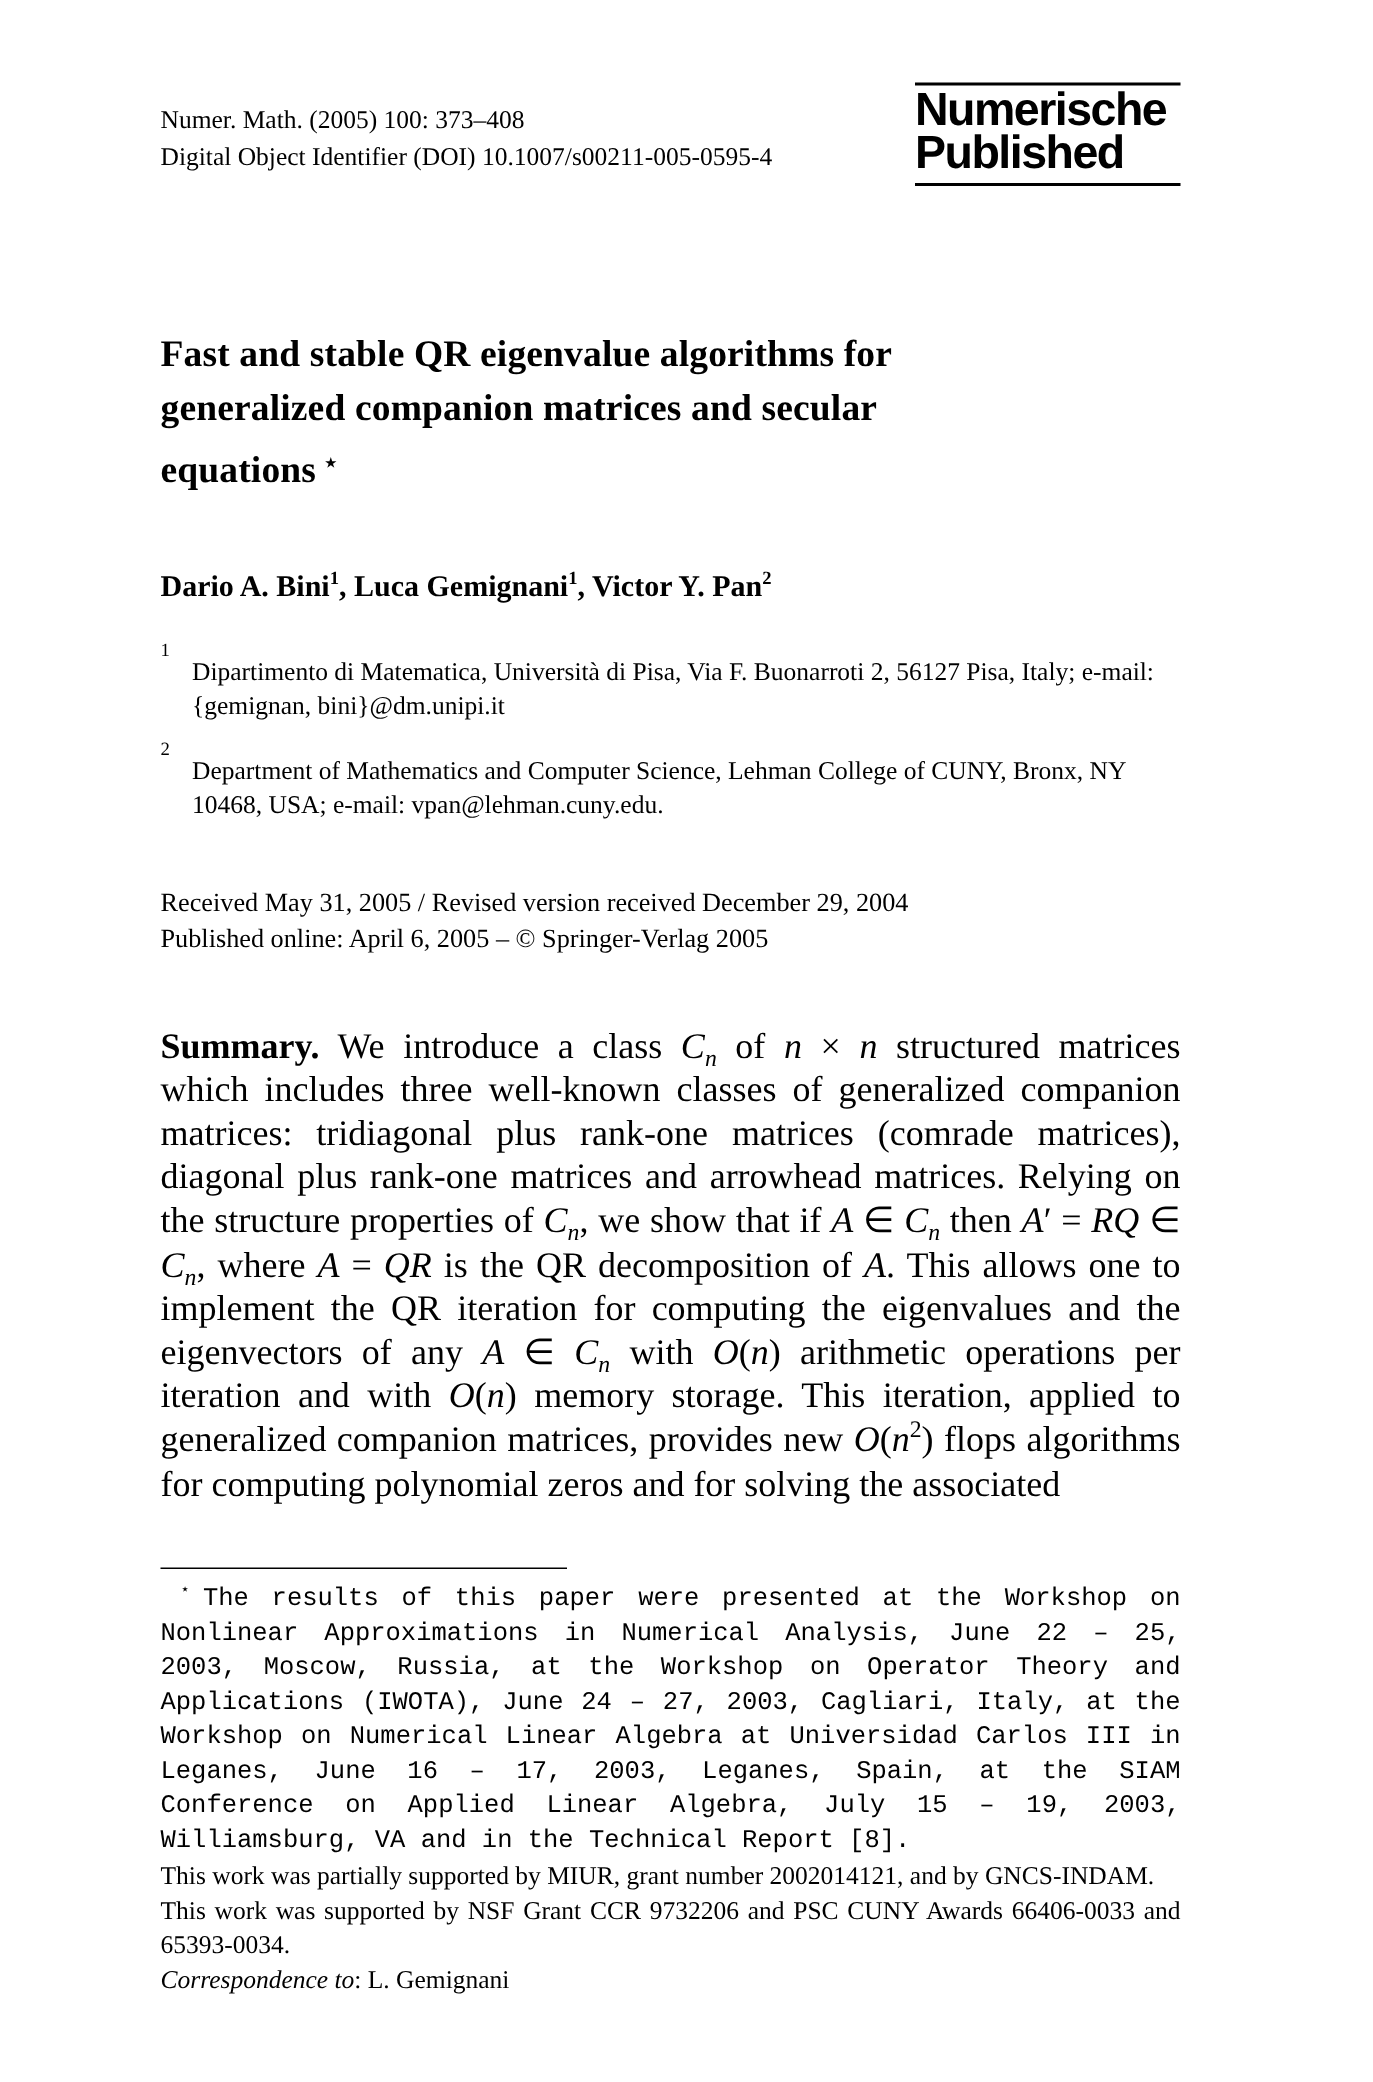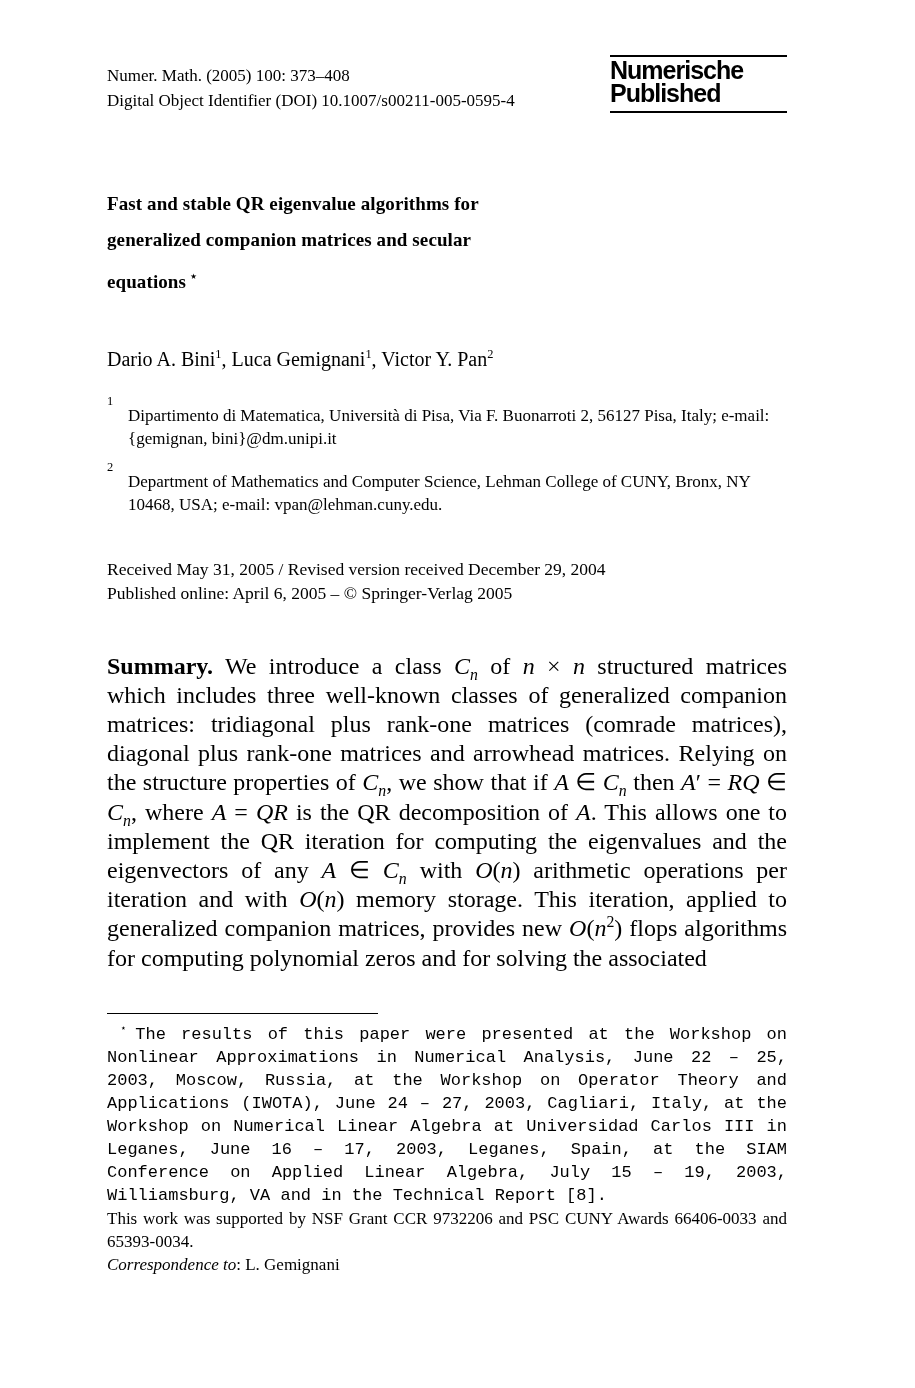--- a/index.html
+++ b/index.html
@@ -10,49 +10,49 @@
     font-family: "Liberation Serif", serif;
     color: #000000;
     overflow: hidden;
   }
   .page {
     position: absolute; inset: 0;
     padding: 55px 128px 40px 107px;
   }
 
   
-  .header { display: flex; justify-content: space-between; align-items: flex-end; }
+  .header { display: flex; justify-content: space-between; align-items: center; }
   .header-left { font-size: 17px; line-height: 25px; padding-top: 6px; }
   .journal-logo {
     width: 177px;
     border-top: 2px solid #000;
     border-bottom: 2px solid #000;
     padding: 2px 0 5px 0;
     font-family: "Liberation Sans", sans-serif;
     font-weight: 700;
-    font-size: 25px;
+    font-size: 31px;
     line-height: 0.93;
     letter-spacing: -1px;
   }
 
   
   .title {
-    margin-top: 73px;
-    font-size: 19px;
+    margin-top: 95px;
+    font-size: 25px;
     font-weight: 700;
     line-height: 36px;
     letter-spacing: 0.1px;
   }
   .title sup.title-star, .title .title-star { font-size: 60%; vertical-align: 8px; font-weight: 700; }
 
   
   .authors {
     margin-top: 48px;
     font-size: 20px;
-    font-weight: 400;
+    font-weight: 700;
   }
   .authors sup { font-size: 62%; line-height: 0; }
 
   
   .affiliations { margin-top: 17px; font-size: 17px; line-height: 23.5px; }
   .affil { display: flex; margin-bottom: 3px; }
   .affil-num { flex: 0 0 21px; font-size: 12.5px; padding-top: 2px; }
   .affil-text { flex: 1; margin-top: 16px; }
 
   
@@ -120,17 +120,18 @@
     <div>Received May 31, 2005 / Revised version received December 29, 2004</div>
     <div>Published online: April 6, 2005 – © Springer-Verlag 2005</div>
   </div>
 
   <p class="summary"><b>Summary.</b> We introduce a class <i>C</i><sub><i>n</i></sub> of <i>n</i> × <i>n</i> structured matrices which includes three well-known classes of generalized companion matrices: tridiagonal plus rank-one matrices (comrade matrices), diagonal plus rank-one matrices and arrowhead matrices. Relying on the structure properties of <i>C</i><sub><i>n</i></sub>, we show that if <i>A</i> ∈ <i>C</i><sub><i>n</i></sub> then <i>A</i>′ = <i>RQ</i> ∈ <i>C</i><sub><i>n</i></sub>, where <i>A</i> = <i>QR</i> is the QR decomposition of <i>A</i>. This allows one to implement the QR iteration for computing the eigenvalues and the eigenvectors of any <i>A</i> ∈ <i>C</i><sub><i>n</i></sub> with <i>O</i>(<i>n</i>) arithmetic operations per iteration and with <i>O</i>(<i>n</i>) memory storage. This iteration, applied to generalized companion matrices, provides new <i>O</i>(<i>n</i><sup>2</sup>) flops algorithms for computing polynomial zeros and for solving the associated</p>
 
   <hr class="footnote-rule">
 
   <div class="footnotes">
     <p class="fn-star"><sup>⋆</sup> The results of this paper were presented at the Workshop on Nonlinear Approximations in Numerical Analysis, June 22 – 25, 2003, Moscow, Russia, at the Workshop on Operator Theory and Applications (IWOTA), June 24 – 27, 2003, Cagliari, Italy, at the Workshop on Numerical Linear Algebra at Universidad Carlos III in Leganes, June 16 – 17, 2003, Leganes, Spain, at the SIAM Conference on Applied Linear Algebra, July 15 – 19, 2003, Williamsburg, VA and in the Technical Report [8].</p>
+    <p>This work was partially supported by MIUR, grant number 2002014121, and by GNCS-INDAM.</p>
     <p>This work was supported by NSF Grant CCR 9732206 and PSC CUNY Awards 66406-0033 and 65393-0034.</p>
     <p><i>Correspondence to</i>: L. Gemignani</p>
   </div>
 
 </div>
 
 </body></html>

